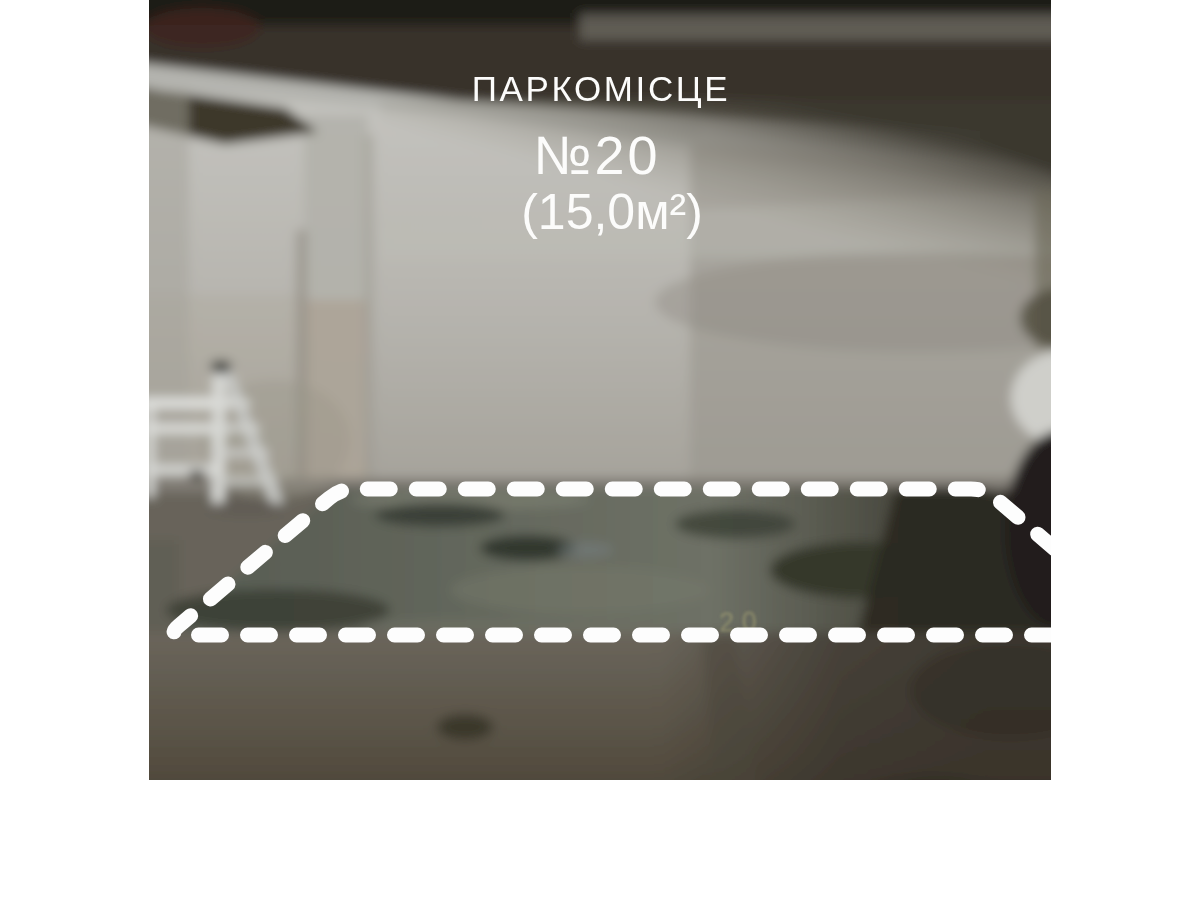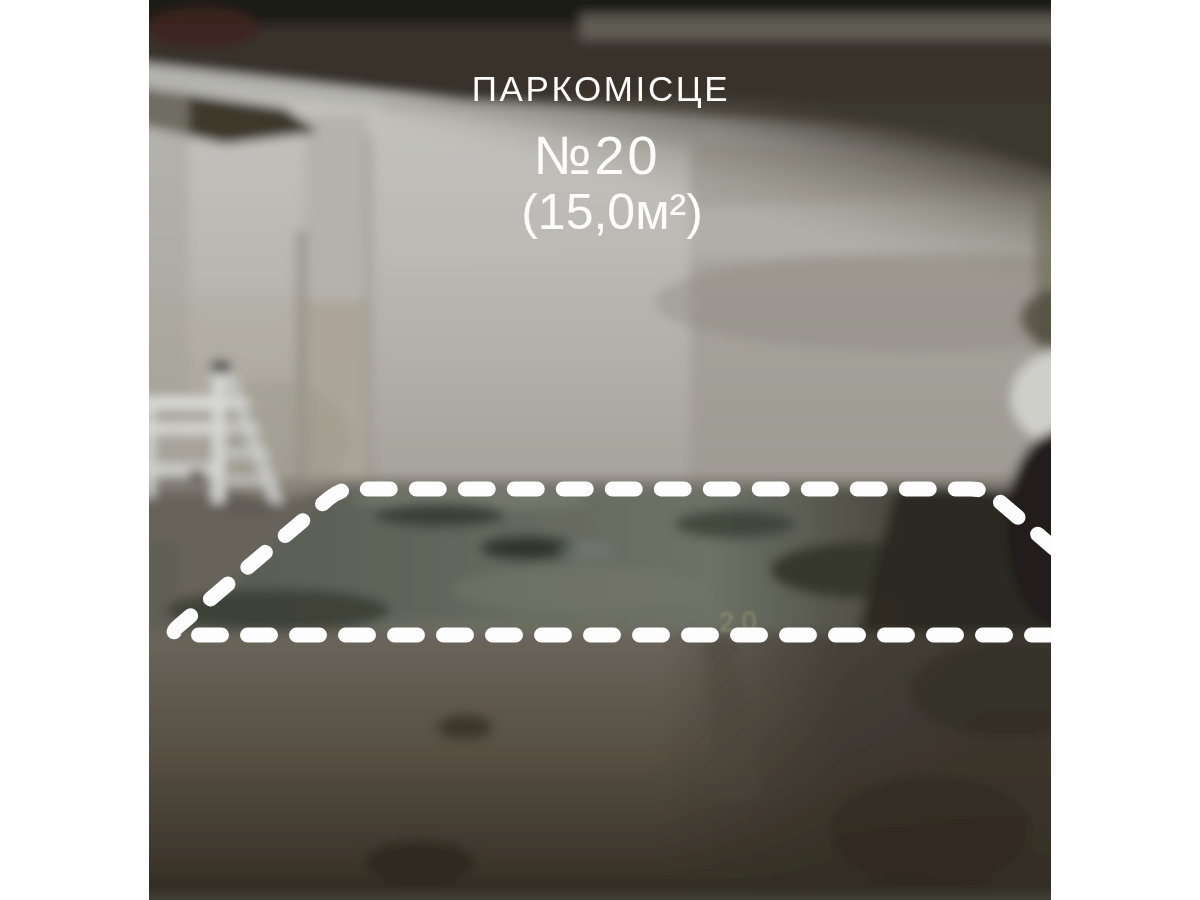--- a/index.html
+++ b/index.html
@@ -1,16 +1,16 @@
 <!DOCTYPE html>
 <html><head>
 <meta charset="utf-8">
 <style>
   html,body{margin:0;padding:0;background:#ffffff;}
-  .stage{position:relative;width:1200px;height:900px;background:#c2410c;overflow:hidden;
+  .stage{position:relative;width:1200px;height:780px;background:#c2410c;overflow:hidden;
          font-family:"Liberation Sans", sans-serif;}
   svg{display:block}
 </style>
 </head>
 <body>
 <div class="stage">
 <svg width="1200" height="900" viewBox="0 0 1200 900" xmlns="http://www.w3.org/2000/svg">
   <defs>
     <clipPath id="photoClip">
           <rect x="149" y="0" width="902" height="900"></rect>

